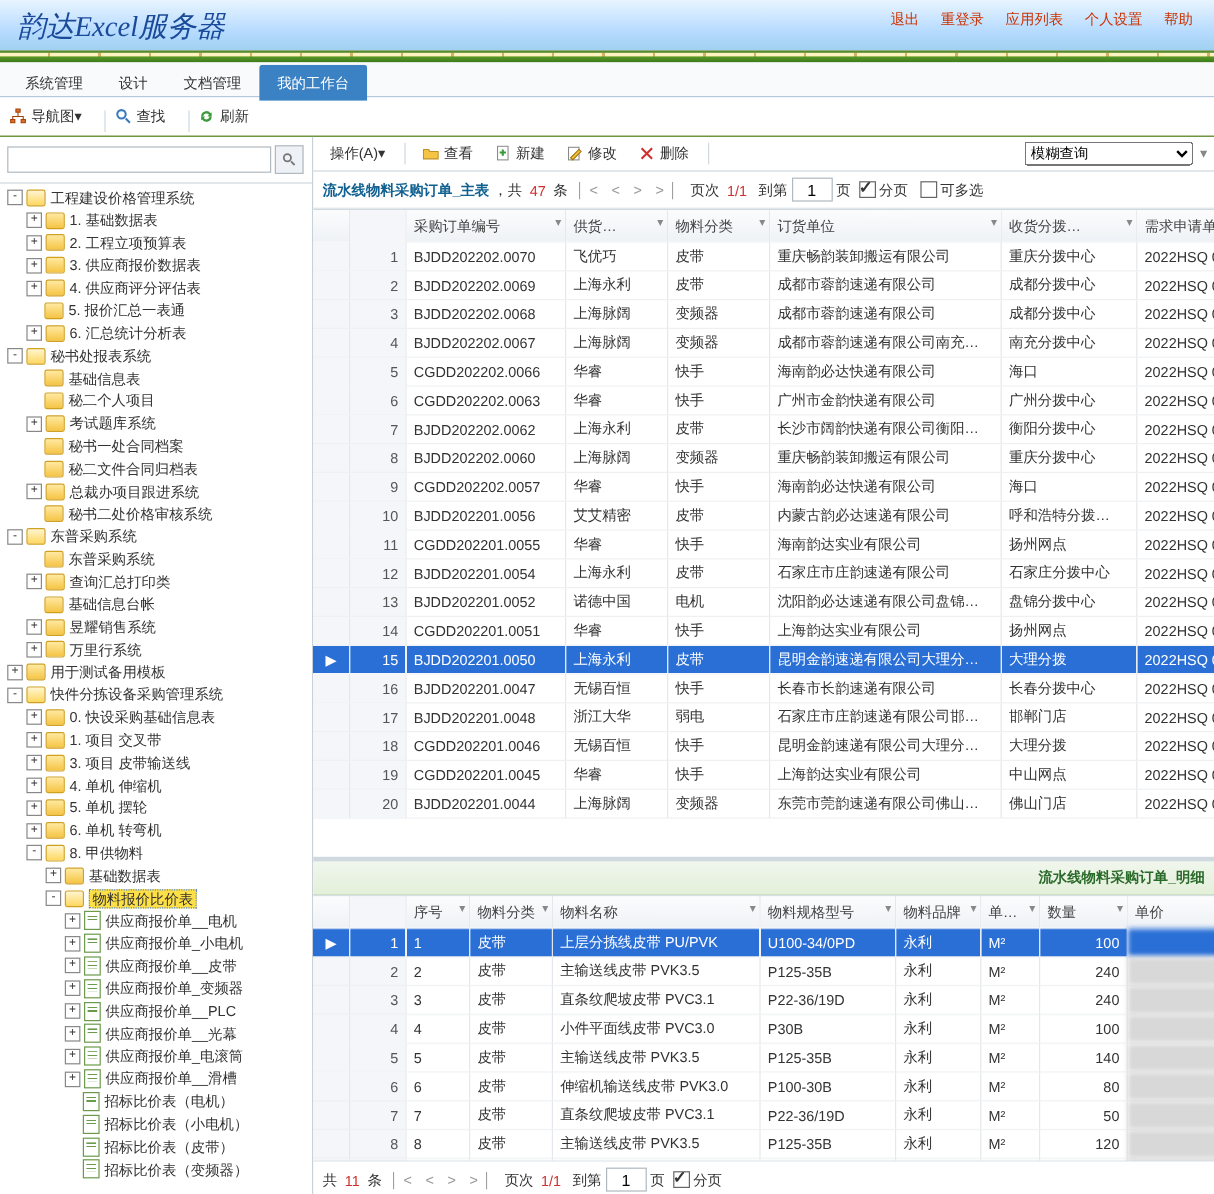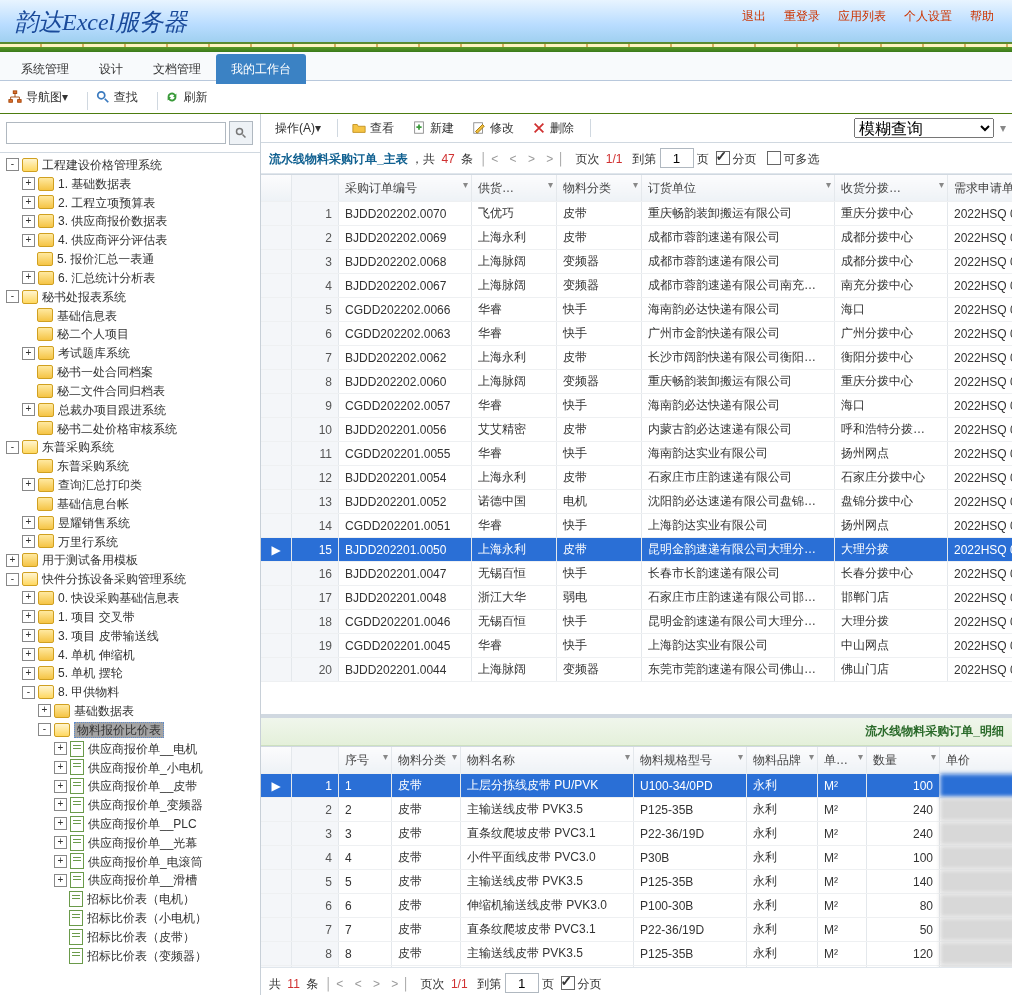--- a/index.html
+++ b/index.html
@@ -33,28 +33,28 @@
 .tree-wrap { flex:1; overflow:auto; padding:2px 2px 8px 4px; position:relative; }
 .tree ul { list-style:none; margin:0; padding-left:16px; }
 .tree > ul { padding-left:2px; }
 .tree li { white-space:nowrap; line-height:18px; }
 .tree .tog { display:inline-block; width:11px; height:11px; border:1px solid #888; text-align:center; line-height:9px; font-size:10px; margin-right:3px; cursor:pointer; background:#fff; vertical-align:middle; }
 .tree .ic-folder { display:inline-block; width:14px; height:12px; background:linear-gradient(#ffe9a0,#f5c445); border:1px solid #d0a020; border-radius:2px; margin-right:4px; vertical-align:middle; }
 .tree .ic-folder.open { background:linear-gradient(#fff5d0,#ffd860); }
 .tree .ic-doc { display:inline-block; width:12px; height:14px; background:#fff; border:1px solid #6a9a4a; margin-right:4px; vertical-align:middle; position:relative; }
 .tree .ic-doc::after { content:""; position:absolute; left:2px; right:2px; top:3px; height:6px; background:repeating-linear-gradient(180deg,#6a9a4a 0 1px,transparent 1px 3px); }
 .tree .lbl { cursor:pointer; vertical-align:middle; }
-.tree .sel > .lbl { background:#a3a3a3; border:1px dotted #5a8acf; padding:0 2px; }
+.tree .sel > .lbl { background:#fde047; border:1px dotted #5a8acf; padding:0 2px; }
 
 
 .right-pane { flex:1; display:flex; flex-direction:column; overflow:hidden; }
 .op-bar { height:28px; border-bottom:1px solid #d0d8e0; display:flex; align-items:center; padding:0 6px; }
 .op-bar .btn { display:inline-flex; align-items:center; padding:3px 7px; cursor:pointer; border:1px solid transparent; border-radius:2px; margin-right:2px; }
 .op-bar .vsep { width:1px; height:18px; background:#d0d8e0; margin:0 6px; }
-.op-bar select { height:20px; font-size:16px; }
+.op-bar select { height:20px; font-size:12px; }
 
 .table-title { padding:5px 8px; border-bottom:1px solid #e0e6ec; }
 .table-title .tt-name { color:#106090; font-weight:bold; }
 .table-title .red { color:#d03030; margin:0 3px; }
 .table-title input.pg { width:28px; height:16px; text-align:center; border:1px solid #b0b8c0; }
 .table-title .arrows { letter-spacing:4px; color:#999; }
 .chk { display:inline-block; width:12px; height:12px; border:1px solid #666; vertical-align:middle; margin-right:3px; position:relative; top:-1px; }
 .chk.on::after { content:"✓"; position:absolute; left:-1px; top:-4px; font-size:14px; font-weight:bold; color:#333; }
 
 
@@ -157,20 +157,21 @@
                 <li><span class="tog">+</span><span class="ic-folder"></span><span class="lbl">昱耀销售系统</span></li>
                 <li><span class="tog">+</span><span class="ic-folder"></span><span class="lbl">万里行系统</span></li>
               </ul></li>
             <li><span class="tog">+</span><span class="ic-folder"></span><span class="lbl">用于测试备用模板</span></li>
             <li><span class="tog">-</span><span class="ic-folder open"></span><span class="lbl">快件分拣设备采购管理系统</span><ul>
                 <li><span class="tog">+</span><span class="ic-folder"></span><span class="lbl">0. 快设采购基础信息表</span></li>
                 <li><span class="tog">+</span><span class="ic-folder"></span><span class="lbl">1. 项目  交叉带</span></li>
                 <li><span class="tog">+</span><span class="ic-folder"></span><span class="lbl">3. 项目  皮带输送线</span></li>
                 <li><span class="tog">+</span><span class="ic-folder"></span><span class="lbl">4. 单机   伸缩机</span></li>
                 <li><span class="tog">+</span><span class="ic-folder"></span><span class="lbl">5. 单机   摆轮</span></li>
+                <li><span class="tog">+</span><span class="ic-folder"></span><span class="lbl">6. 单机   转弯机</span></li>
                 <li><span class="tog">-</span><span class="ic-folder open"></span><span class="lbl">8. 甲供物料</span><ul>
                     <li><span class="tog">+</span><span class="ic-folder"></span><span class="lbl">基础数据表</span></li>
                     <li class="sel"><span class="tog">-</span><span class="ic-folder open"></span><span class="lbl">物料报价比价表</span><ul>
                         <li><span class="tog">+</span><span class="ic-doc"></span><span class="lbl">供应商报价单__电机</span></li>
                         <li><span class="tog">+</span><span class="ic-doc"></span><span class="lbl">供应商报价单_小电机</span></li>
                         <li><span class="tog">+</span><span class="ic-doc"></span><span class="lbl">供应商报价单__皮带</span></li>
                         <li><span class="tog">+</span><span class="ic-doc"></span><span class="lbl">供应商报价单_变频器</span></li>
                         <li><span class="tog">+</span><span class="ic-doc"></span><span class="lbl">供应商报价单__PLC</span></li>
                         <li><span class="tog">+</span><span class="ic-doc"></span><span class="lbl">供应商报价单__光幕</span></li>
                         <li><span class="tog">+</span><span class="ic-doc"></span><span class="lbl">供应商报价单_电滚筒</span></li>

